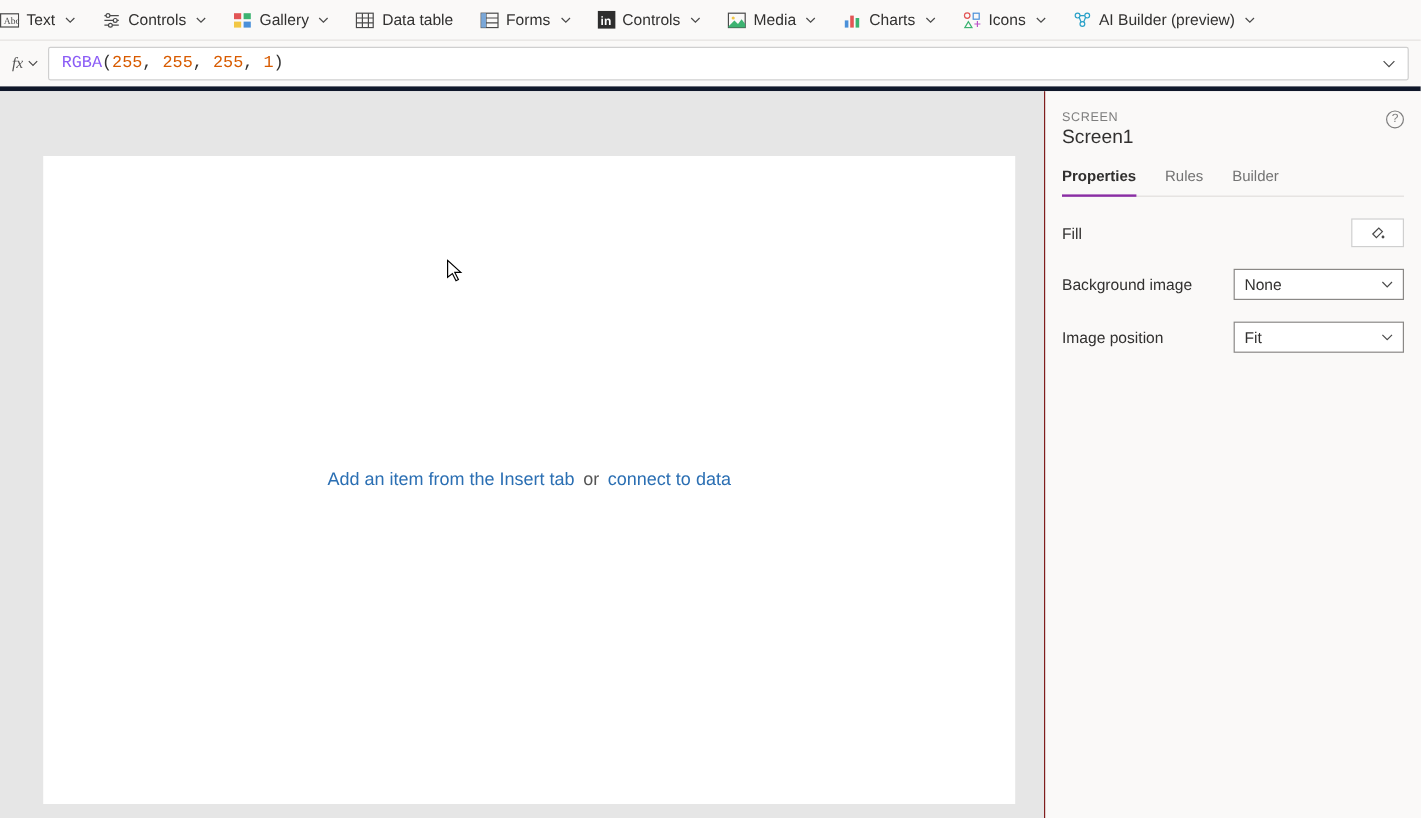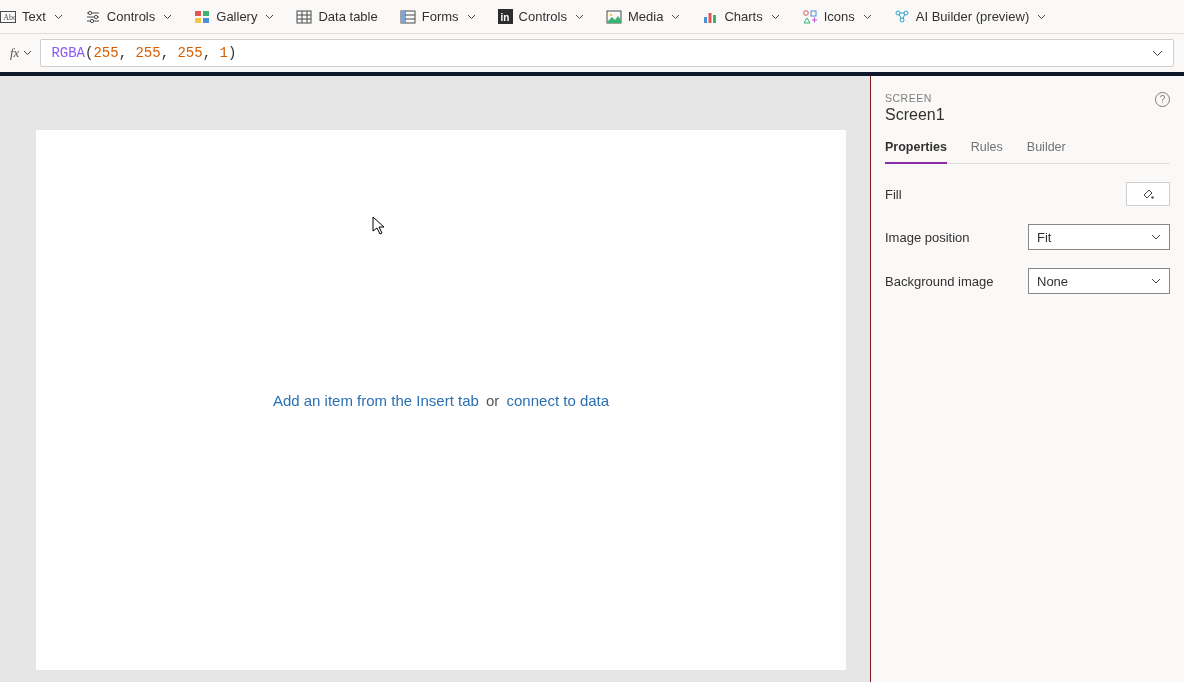--- a/index.html
+++ b/index.html
@@ -363,33 +363,33 @@
       <label>Fill</label>
       <div class="fill-swatch">
         <svg width="14" height="14" viewBox="0 0 14 14">
             <path d="M3 8 L8 3 L11 6 L6 11 Z" fill="none" stroke="#4a4a4a"></path>
             <circle cx="11.5" cy="10.5" r="1.2" fill="#4a4a4a"></circle>
           </svg>
       </div>
     </div>
 
     <div class="prop-row">
+      <label>Background image</label>
+      <div class="select-box prop-control">
+        <span>None</span>
+        <svg width="10" height="6">
+            <path d="M1 1 L5 5 L9 1" stroke="#4a4a4a" fill="none"></path>
+          </svg>
+      </div>
+    </div>
+
+    <div class="prop-row">
       <label>Image position</label>
       <div class="select-box prop-control">
         <span>Fit</span>
         <svg width="10" height="6">
             <path d="M1 1 L5 5 L9 1" stroke="#4a4a4a" fill="none"></path>
           </svg>
       </div>
     </div>
 
-    <div class="prop-row">
-      <label>Background image</label>
-      <div class="select-box prop-control">
-        <span>None</span>
-        <svg width="10" height="6">
-            <path d="M1 1 L5 5 L9 1" stroke="#4a4a4a" fill="none"></path>
-          </svg>
-      </div>
-    </div>
-
   </div>
 </div>
 
 </body></html>

